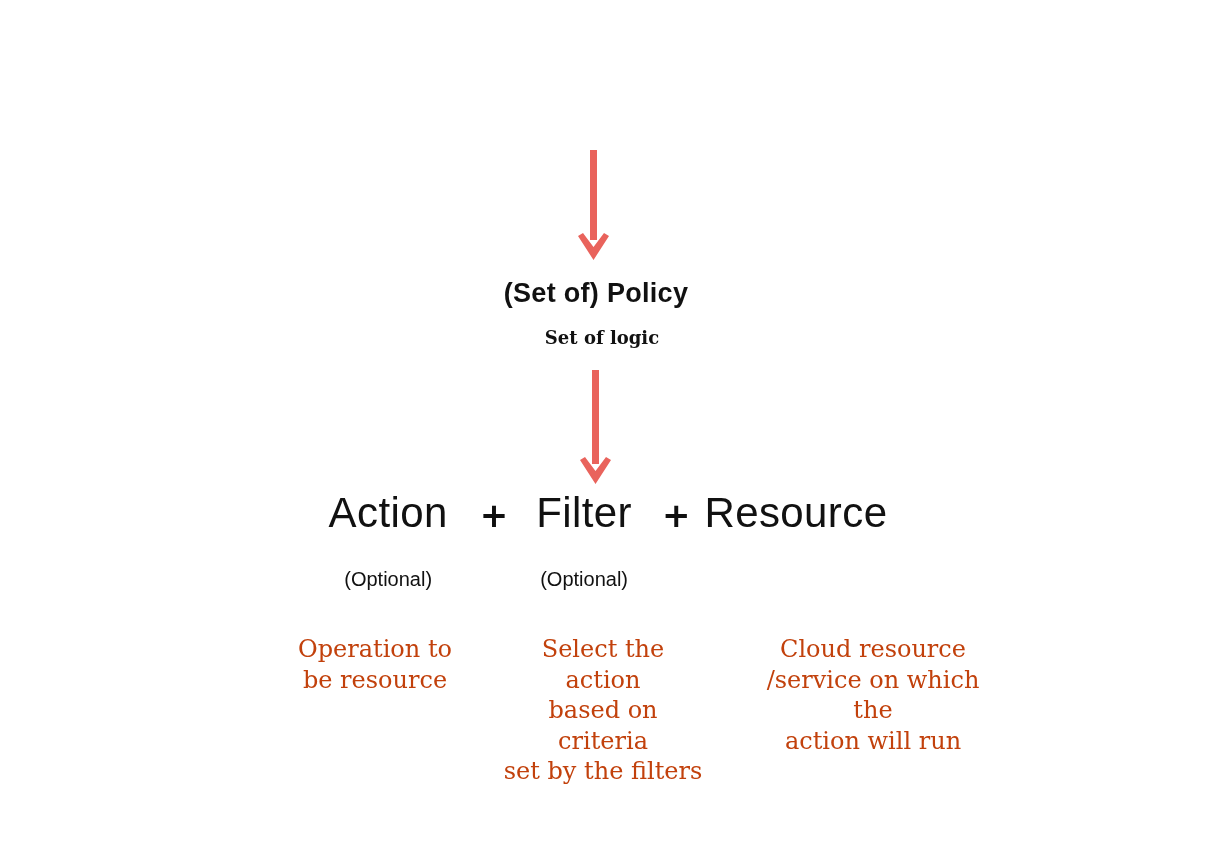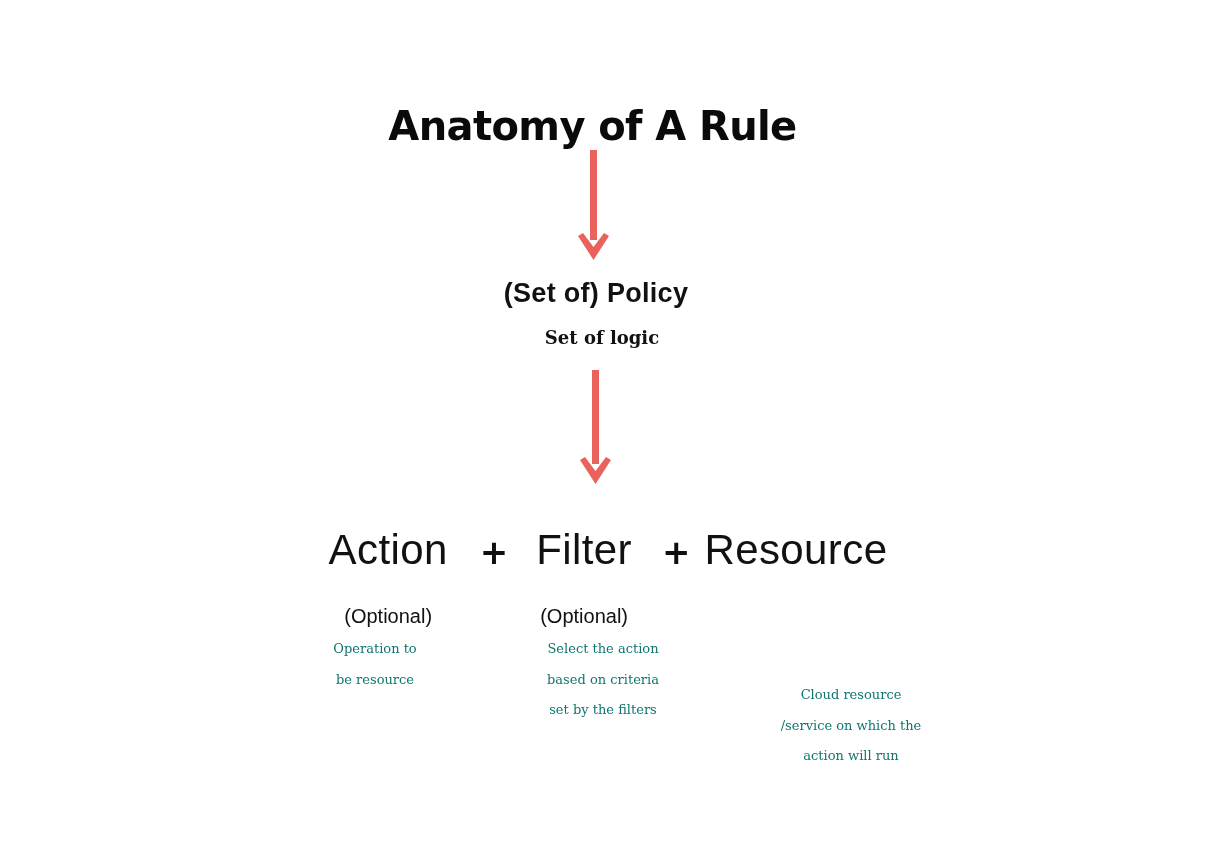--- a/index.html
+++ b/index.html
@@ -68,21 +68,21 @@
     font-size: 18px;
     color: #111111;
     line-height: 24px;
     white-space: nowrap;
   }
 
   
   .formula-row {
     position: absolute;
     left: 0;
-    top: 525px;
+    top: 488px;
     width: 1216px;
     display: flex;
     flex-direction: row;
     align-items: flex-start;
     justify-content: center;
   }
   .term {
     display: flex;
     flex-direction: column;
     align-items: center;
@@ -123,34 +123,33 @@
   .desc-row {
     position: absolute;
     top: 634px;
     left: 0;
     width: 1216px;
   }
   .desc {
     position: absolute;
     text-align: center;
     font-family: "DejaVu Serif", serif;
-    font-size: 13px;
+    font-size: 24px;
     line-height: 30.5px;
-    color: #0f766e;
+    color: #c2410c;
   }
   .desc-action   { left: 275px; width: 200px; }
   .desc-filter   { left: 503px; width: 200px; }
-  .desc-resource { left: 731px; width: 240px; margin-top: 46px; }
+  .desc-resource { left: 753px; width: 240px; }
 </style>
 </head>
 <body>
 
 <div id="canvas">
 
-  <div class="title">Anatomy of A Rule</div>
 
   <svg class="arrow" style="left:570px; top:148px;" width="48" height="116" viewBox="0 0 48 116">
     <line x1="23.5" y1="2" x2="23.5" y2="92" stroke="#E9635C" stroke-width="7"></line>
     <path d="M 23.5 112 L 8 88 L 13 85 L 23.5 99 L 34 85 L 39 88 Z" fill="#E9635C"></path>
   </svg>
 
   <div class="policy-wrap">
     <div class="policy-title">(Set of) Policy</div>
     <div class="policy-sub">Set of logic</div>
   </div>

